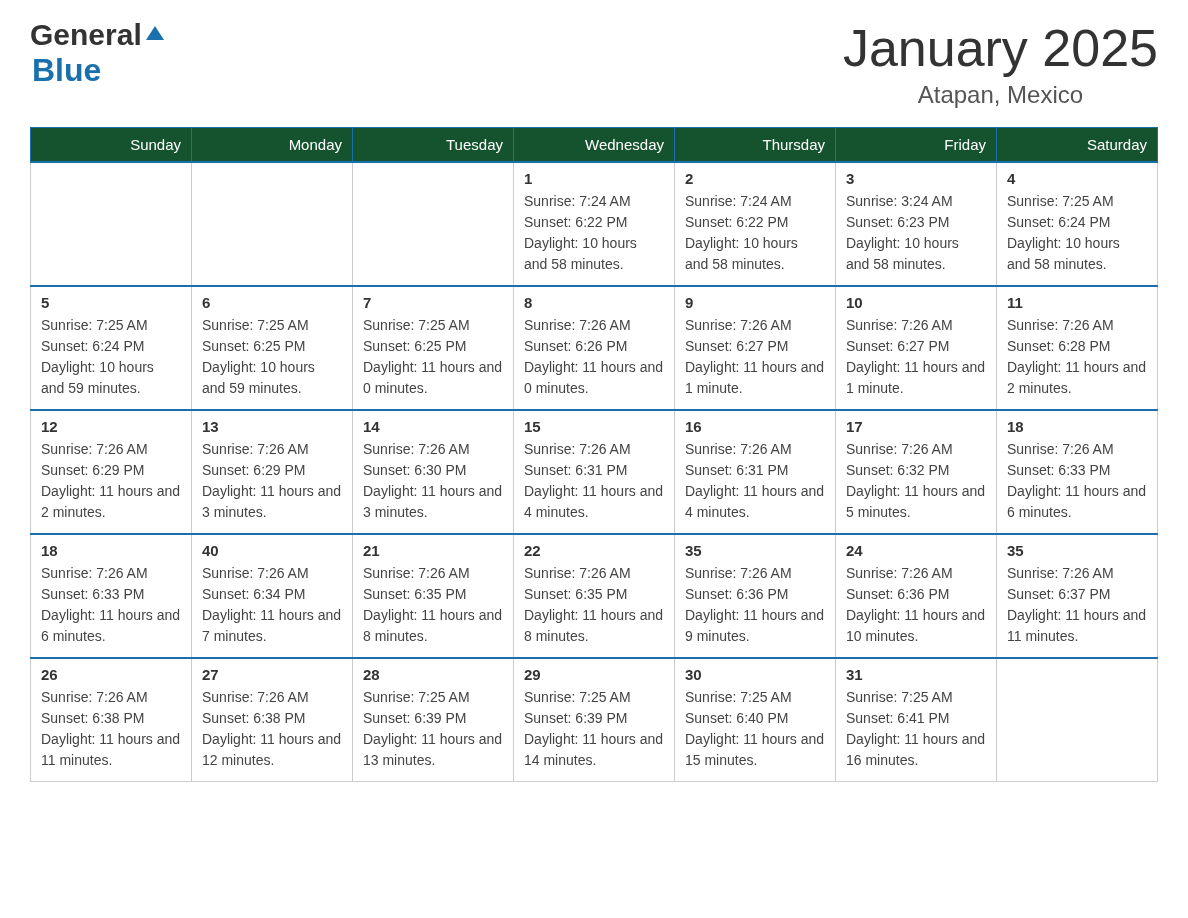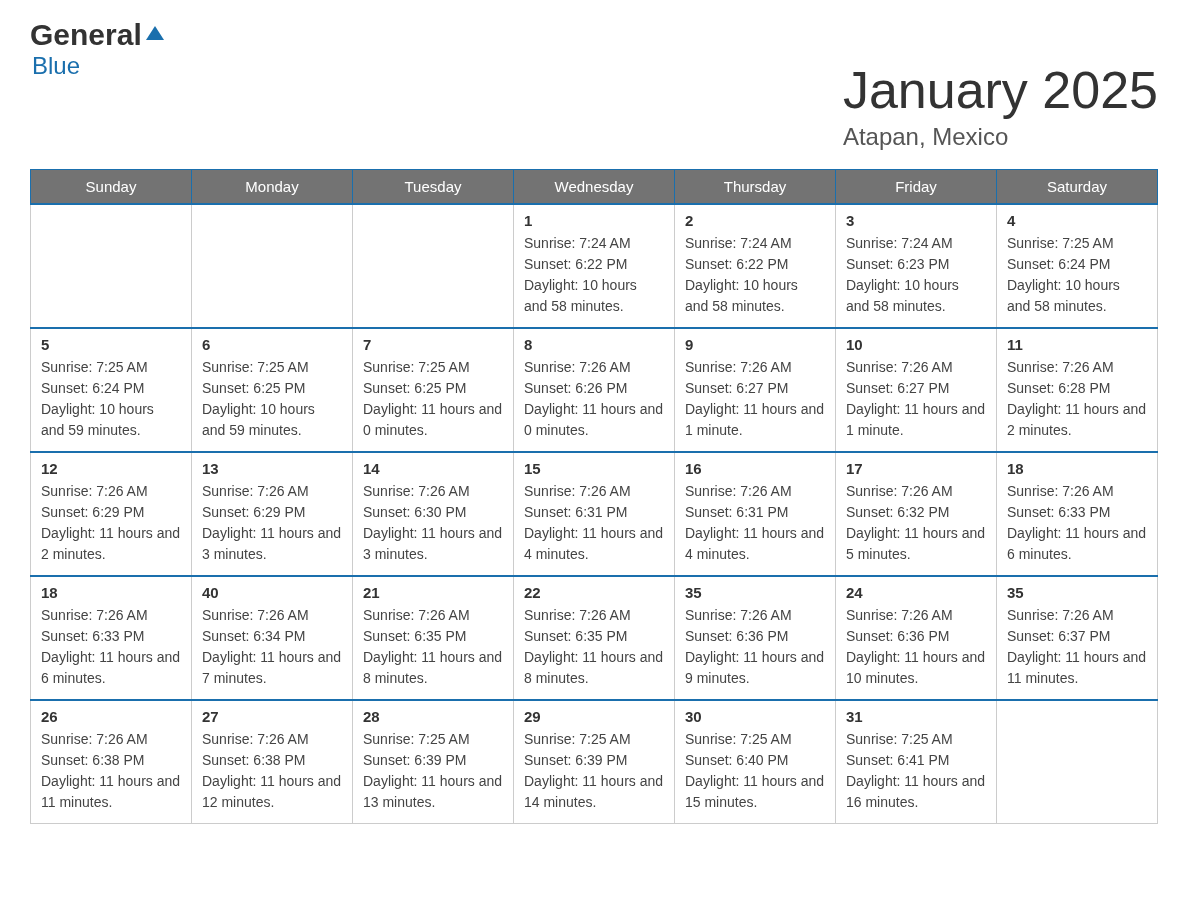--- a/index.html
+++ b/index.html
@@ -16,47 +16,46 @@
       justify-content: space-between;
       align-items: flex-start;
       margin-bottom: 18px;
     }
     .logo {
       display: flex;
       flex-direction: column;
       align-items: flex-start;
     }
     .title-block {
-      text-align: left;
-      margin-top: 42px;
+      text-align: center;
     }
     .calendar-title {
       font-size: 52px;
       font-weight: normal;
       color: #333;
       line-height: 1.1;
     }
     .calendar-subtitle {
       font-size: 24px;
       color: #555;
       margin-top: 4px;
     }
     .calendar-table {
       width: 100%;
       border-collapse: collapse;
       table-layout: fixed;
     }
     .calendar-table thead tr th {
-      background-color: #737373;
+      background-color: #14532d;
       color: #fff;
       font-size: 15px;
       font-weight: normal;
       padding: 8px 10px;
       border: 1px solid #1a6fad;
-      text-align: center;
+      text-align: right;
     }
     .calendar-table tbody tr td {
       border: 1px solid #ccc;
       vertical-align: top;
       padding: 7px 10px 10px 10px;
       min-height: 100px;
       height: 120px;
     }
     .calendar-table tbody tr td.empty {
       background: #fff;
@@ -86,21 +85,21 @@
 
 <div class="header">
   <div class="logo">
     <div style="display:flex; align-items:center; line-height:1;">
       <span style="font-size:30px; font-weight:bold; color:#333;">General</span>
       <svg width="22" height="22" viewBox="0 0 22 22" style="margin-left:2px; margin-top:-4px;">
         <polygon points="2,18 20,18 11,4" fill="#1a6fad"></polygon>
       </svg>
     </div>
     <div style="margin-top:2px; margin-left:2px;">
-      <span style="font-size:24px; font-weight:normal; color:#1a6fad;">Blue</span>
+      <span style="font-size:32px; font-weight:bold; color:#1a6fad;">Blue</span>
     </div>
   </div>
   <div class="title-block">
     <div class="calendar-title">January 2025</div>
     <div class="calendar-subtitle">Atapan, Mexico</div>
   </div>
 </div>
 
 <table class="calendar-table">
   <thead>
@@ -128,21 +127,21 @@
         </td>
         <td>
           <span class="day-number">2</span>
           <div class="day-info">Sunrise: 7:24 AM
 Sunset: 6:22 PM
 Daylight: 10 hours
 and 58 minutes.</div>
         </td>
         <td>
           <span class="day-number">3</span>
-          <div class="day-info">Sunrise: 7:24 AM
+          <div class="day-info">Sunrise: 3:24 AM
 Sunset: 6:23 PM
 Daylight: 10 hours
 and 58 minutes.</div>
         </td>
         <td>
           <span class="day-number">4</span>
           <div class="day-info">Sunrise: 7:25 AM
 Sunset: 6:24 PM
 Daylight: 10 hours
 and 58 minutes.</div>

